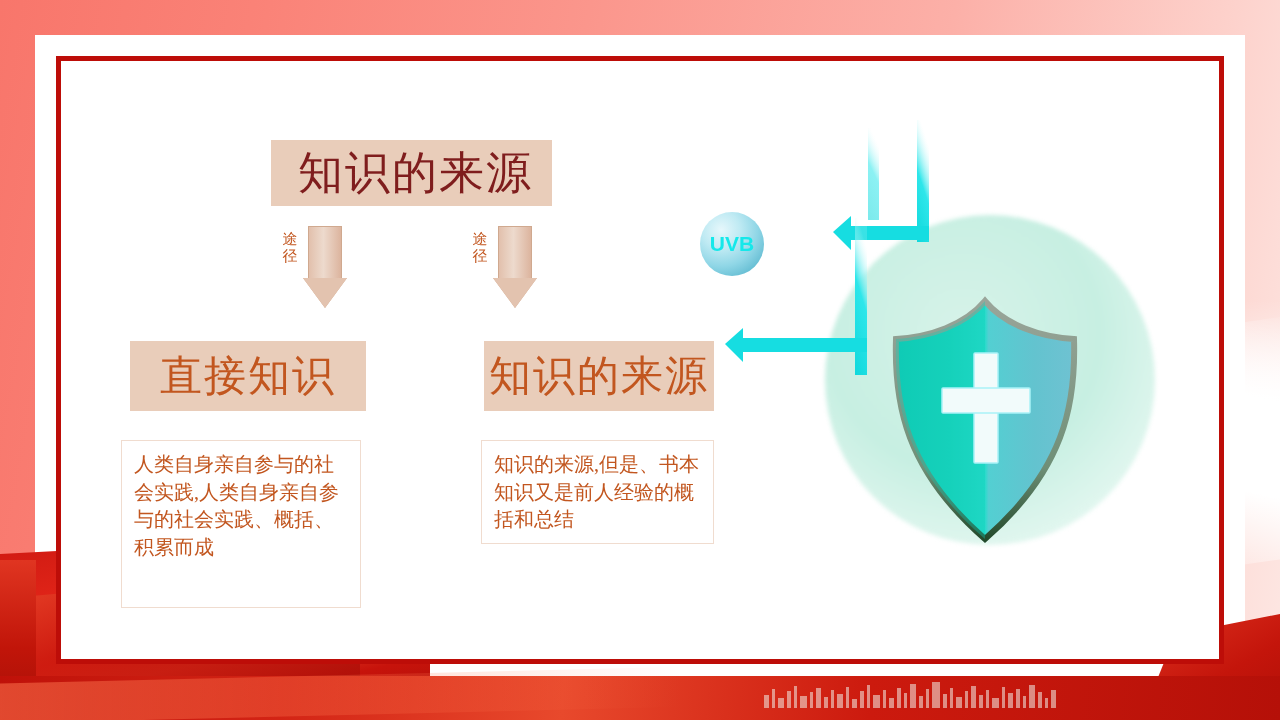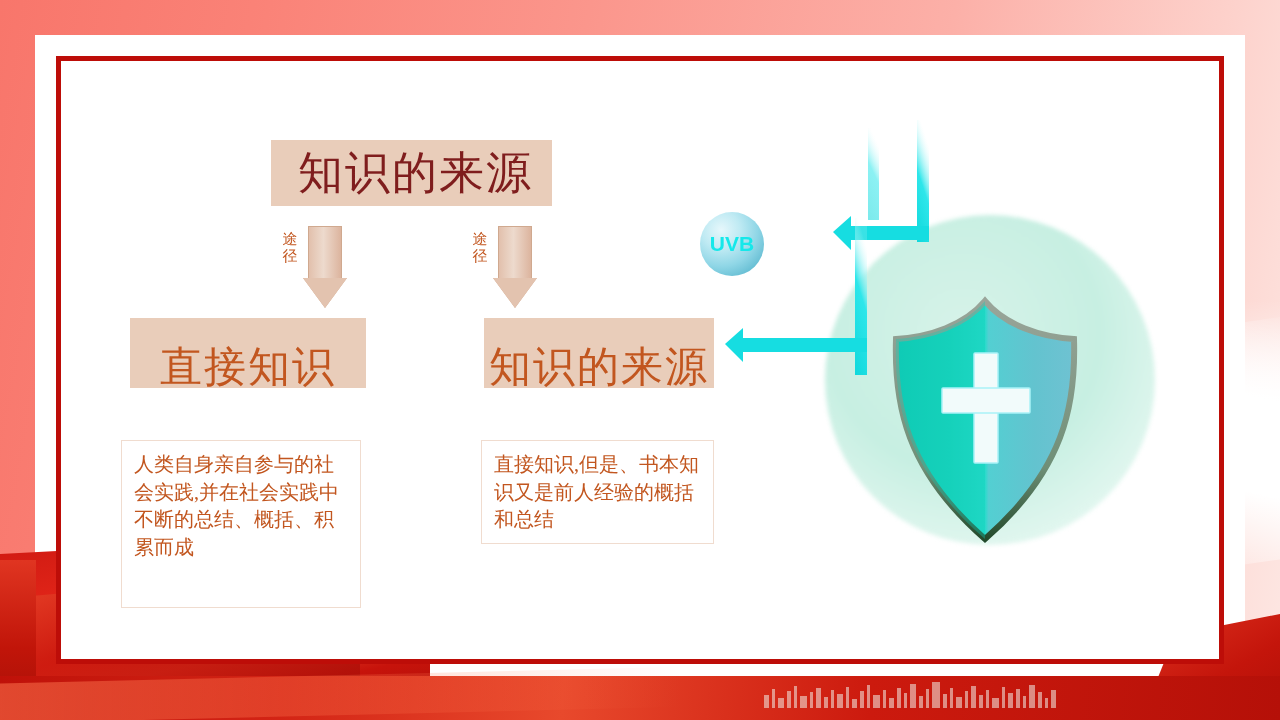--- a/index.html
+++ b/index.html
@@ -74,21 +74,21 @@
   .title-box{
     position:absolute;left:271px;top:140px;width:281px;height:66px;
     background:#e9cdba;display:flex;align-items:center;justify-content:center;
   }
   .title-box span{
     font-size:45px;color:#7f1d1d;letter-spacing:2px;line-height:1;margin-left:8px;
   }
 
   .head-box{
     position:absolute;background:#e9cdba;
-    display:flex;align-items:flex-end;justify-content:center;
+    display:flex;align-items:center;justify-content:center;margin-top:23px;
   }
   .head-box span{font-size:42px;color:#c2561f;letter-spacing:2px;line-height:1;}
   .head-left{left:130px;top:318px;width:236px;height:70px;}
   .head-right{left:484px;top:318px;width:230px;height:70px;}
 
   .arrow{position:absolute;width:44px;}
   .arrow .shaft{
     width:34px;height:52px;margin:0 auto;
     background:linear-gradient(90deg,#e2c0ac,#eddacd 45%,#dcb49e);
     border:1px solid #d0a98f;border-bottom:none;box-sizing:border-box;
@@ -219,22 +219,22 @@
   </div>
   <div class="arrow-label lbl2">途径</div>
 
   <div class="head-box head-left">
     <span>直接知识</span>
   </div>
   <div class="head-box head-right">
     <span>知识的来源</span>
   </div>
 
-  <div class="note note-left">人类自身亲自参与的社会实践,并在社会实践中不断的总结、概括、积累而成</div>
-  <div class="note note-right">直接知识,但是、书本知识又是前人经验的概括和总结</div>
+  <div class="note note-left">人类自身亲自参与的社会实践,人类自身亲自参与的社会实践、概括、积累而成</div>
+  <div class="note note-right">知识的来源,但是、书本知识又是前人经验的概括和总结</div>
 
   <div class="graphic">
     <div class="glow"></div>
 
     <svg class="rays" viewBox="0 0 470 470">
       <defs>
         <linearGradient id="rayg1" x1="0" y1="1" x2="0.3" y2="0">
           <stop offset="0%" stop-color="#0fd8dc"></stop>
           <stop offset="55%" stop-color="#2ee6ea"></stop>
           <stop offset="100%" stop-color="#ffffff" stop-opacity="0.15"></stop>

